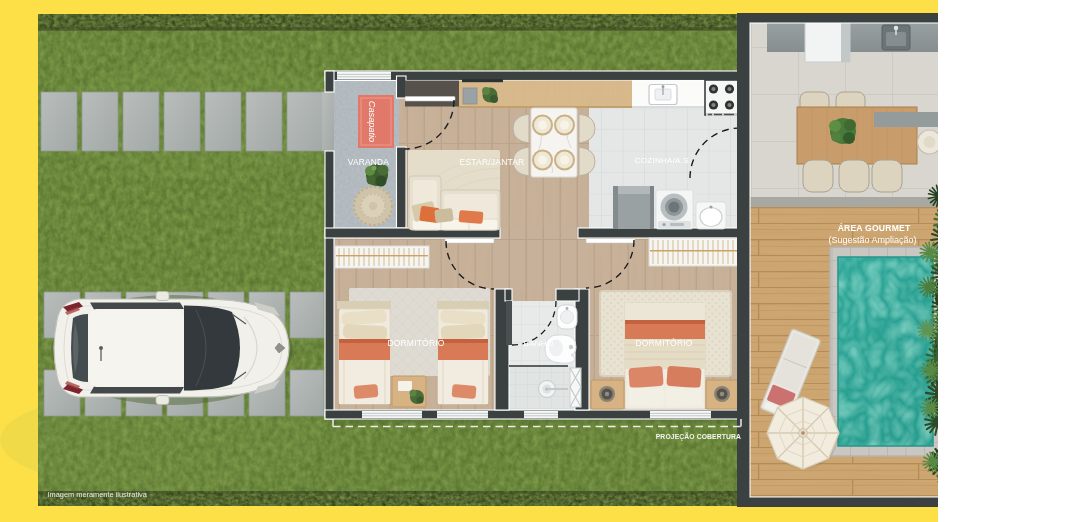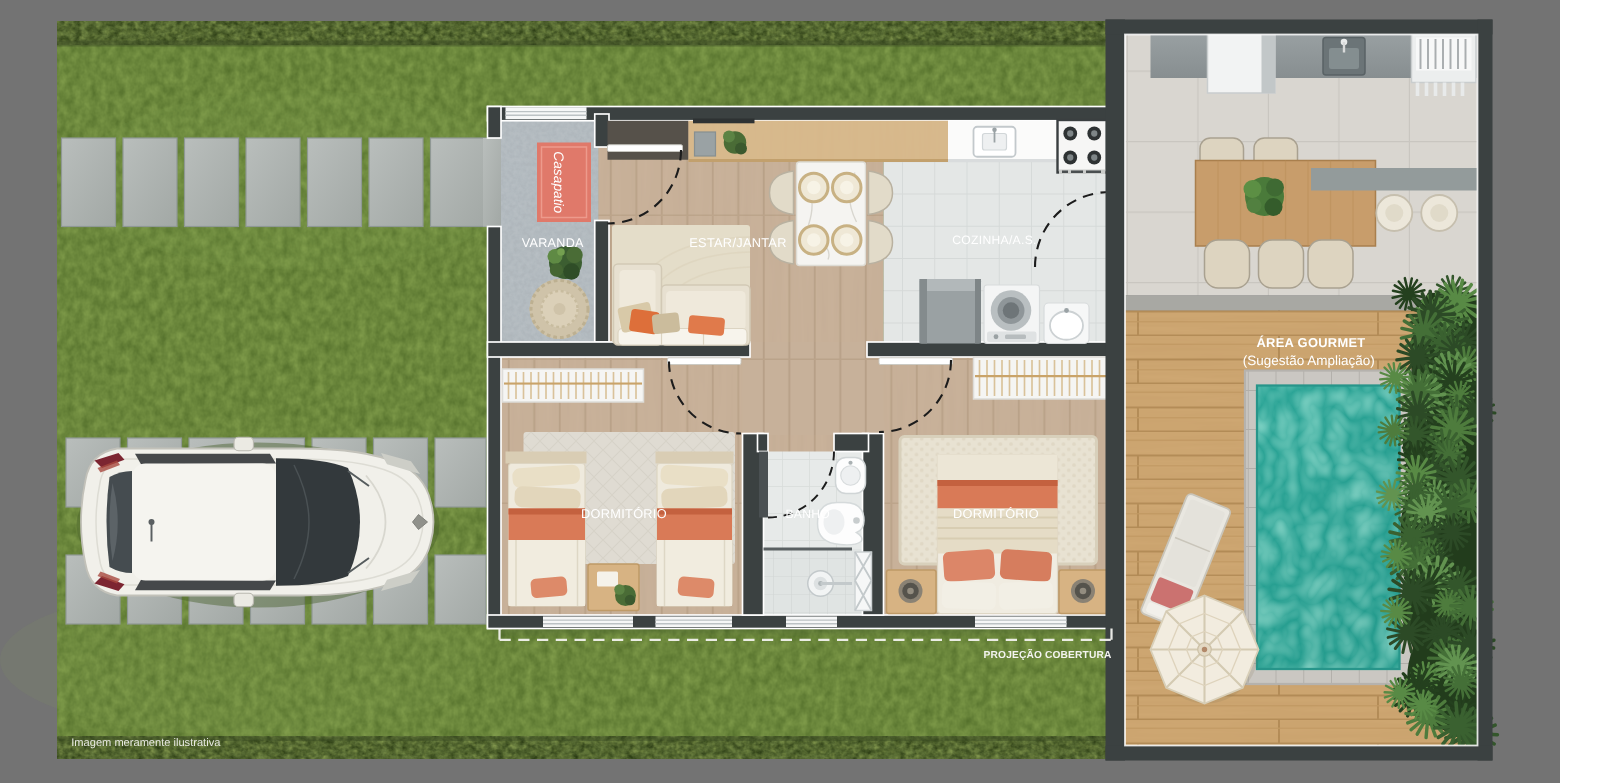--- a/index.html
+++ b/index.html
@@ -1,16 +1,16 @@
 <!DOCTYPE html>
 <html><head></head><body>
 
 <style>
 html,body{margin:0;padding:0;background:#ffffff;}
-.stage{position:relative;width:1040px;height:522px;background:#737373;overflow:hidden;}
+.stage{position:relative;width:938px;height:522px;background:#fde047;overflow:hidden;}
 svg{position:absolute;left:0;top:0;}
 text{font-family:"Liberation Sans",sans-serif;}
 </style>
 
 <div class="stage">
 <svg width="1080" height="522" viewBox="0 0 1080 522">
 <defs>
 <filter color-interpolation-filters="sRGB" id="fGrass" x="0" y="0" width="100%" height="100%">
  <feTurbulence type="fractalNoise" baseFrequency="0.18 0.14" numOctaves="3" seed="4"></feTurbulence>
  <feColorMatrix type="matrix" values="0 0 0 0.20 0.32  0 0 0 0.20 0.43  0 0 0 0.14 0.165  0 0 0 0 1"></feColorMatrix>

